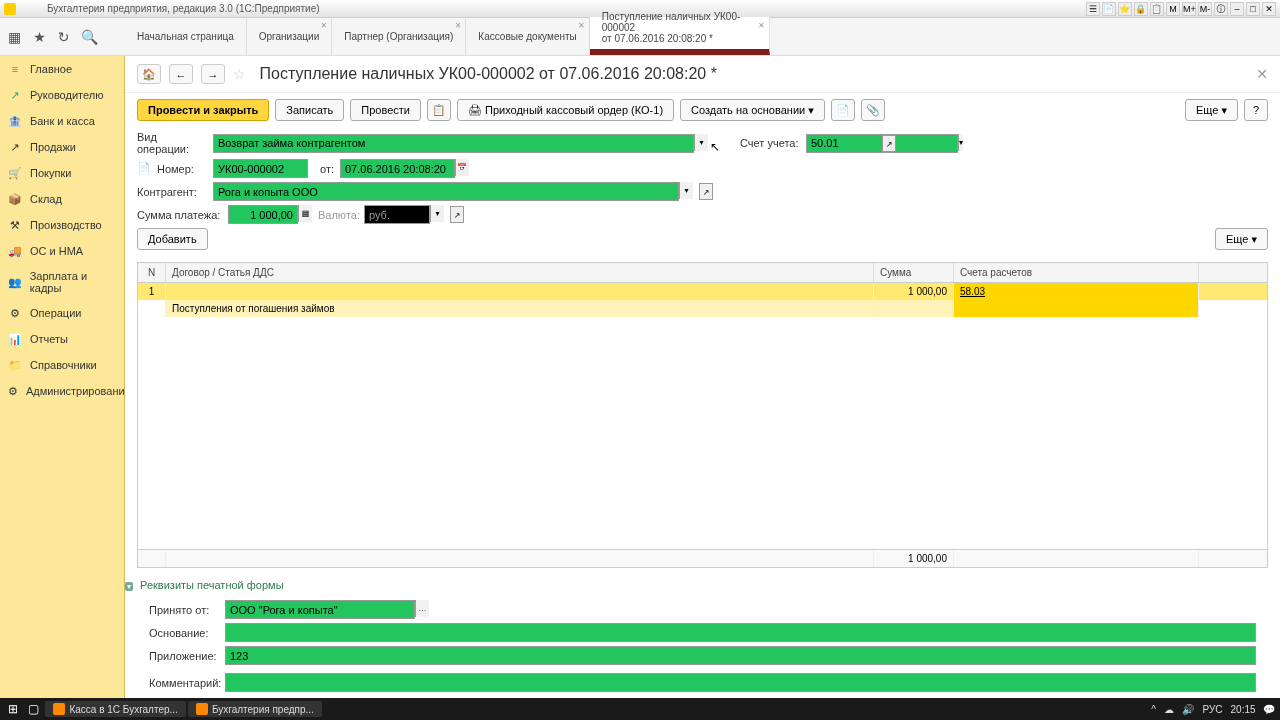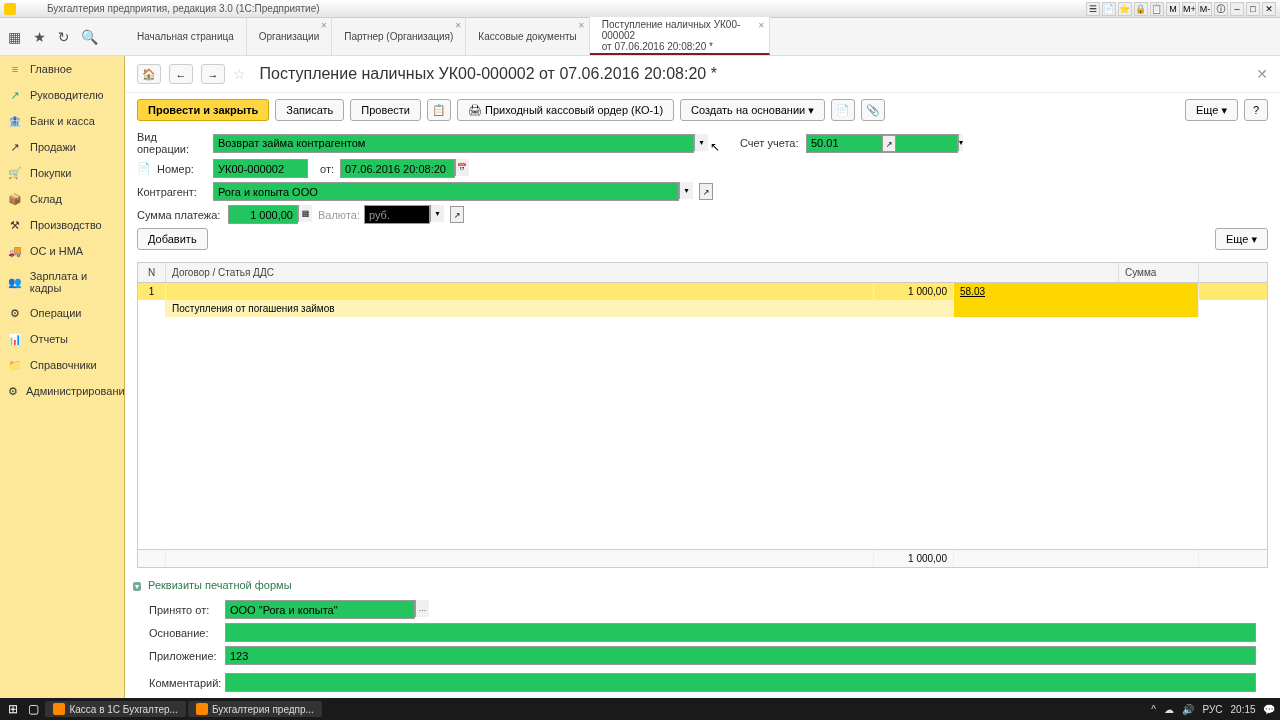--- a/index.html
+++ b/index.html
@@ -8,21 +8,21 @@
 .titlebar .logo { width: 12px; height: 12px; background: #ffcc00; border-radius: 2px; margin-right: 4px; }
 .titlebar .title { flex: 1; color: #555; font-size: 10px; padding-left: 27px; }
 .titlebar .wbtns { display: flex; gap: 2px; }
 .titlebar .wbtn { width: 14px; height: 14px; background: #eee; border: 1px solid #ccc; font-size: 9px; text-align: center; line-height: 12px; cursor: pointer; }
 .toolbar-top { height: 38px; background: #f5f5f5; border-bottom: 1px solid #ddd; display: flex; }
 .toolbar-left { width: 125px; display: flex; align-items: center; padding: 0 8px; gap: 12px; }
 .toolbar-left span { font-size: 14px; color: #555; cursor: pointer; }
 .tabs { display: flex; align-items: flex-end; height: 100%; }
 .tab { padding: 5px 12px; border-right: 1px solid #ddd; font-size: 10px; color: #444; cursor: pointer; position: relative; max-width: 180px; height: 38px; display: flex; flex-direction: column; justify-content: center; }
 .tab .close { position: absolute; right: 4px; top: 4px; font-size: 8px; color: #999; }
-.tab.active { background: #fff; border-bottom: 2px solid #7f1d1d; }
+.tab.active { background: #fff; border-bottom: 6px solid #7f1d1d; justify-content: flex-end; }
 .main { display: flex; height: calc(100% - 56px - 22px); }
 .sidebar { width: 125px; background: #fde89a; border-right: 1px solid #d4b855; overflow-y: auto; }
 .sidebar-item { padding: 6px 8px; display: flex; align-items: center; gap: 8px; font-size: 11px; color: #333; cursor: pointer; }
 .sidebar-item .ico { width: 14px; height: 14px; display: inline-flex; align-items: center; justify-content: center; font-size: 11px; }
 .content { flex: 1; background: #fff; display: flex; flex-direction: column; overflow: hidden; }
 .doc-header { padding: 8px 12px; display: flex; align-items: center; gap: 8px; border-bottom: 1px solid #eee; }
 .nav-btn { width: 24px; height: 20px; border: 1px solid #ccc; background: #f8f8f8; border-radius: 3px; font-size: 11px; cursor: pointer; }
 .doc-title { font-size: 16px; color: #333; margin-left: 6px; }
 .doc-close { margin-left: auto; font-size: 14px; color: #999; cursor: pointer; }
 .action-bar { padding: 6px 12px; display: flex; gap: 6px; align-items: center; }
@@ -37,21 +37,21 @@
 .dd-btn { width: 14px; height: 17px; border-left: 1px solid #999; background: #f0f0f0; cursor: pointer; font-size: 8px; text-align: center; line-height: 17px; }
 .table-area { margin: 4px 12px; flex: 1; display: flex; flex-direction: column; border: 1px solid #ccc; min-height: 200px; }
 .table-header { display: flex; background: #f5f5f5; border-bottom: 1px solid #ccc; }
 .th { padding: 4px 6px; font-size: 10px; color: #444; border-right: 1px solid #ddd; }
 .table-body { flex: 1; overflow: auto; }
 .tr { display: flex; }
 .tr.sel { background: #ffe970; }
 .td { padding: 3px 6px; font-size: 10px; border-right: 1px solid #eee; }
 .td.hl { background: #ffd700; text-decoration: underline; }
 .table-footer { display: flex; border-top: 1px solid #ccc; background: #f9f9f9; }
-.collapsible { margin: 4px 8px; }
+.collapsible { margin: 4px 0; }
 .coll-header { color: #2a7a4a; font-size: 11px; cursor: pointer; padding: 3px 0; }
 .coll-header .arrow { background: #7a9; color: #fff; padding: 0 2px; font-size: 8px; border-radius: 2px; margin-right: 4px; }
 .bottom-form { padding: 2px 24px; }
 .taskbar { height: 22px; background: #1a1a1a; display: flex; align-items: center; padding: 0 4px; gap: 2px; position: fixed; bottom: 0; width: 100%; }
 .task-item { background: #333; color: #ddd; padding: 2px 8px; font-size: 10px; border-radius: 2px; display: flex; align-items: center; gap: 4px; }
 .task-item .ico { width: 12px; height: 12px; background: #f80; border-radius: 2px; }
 .task-right { margin-left: auto; display: flex; align-items: center; gap: 8px; color: #ddd; font-size: 10px; }
 .star-icon { color: #ccc; font-size: 14px; }
 .cursor { position: absolute; left: 710px; top: 140px; font-size: 12px; pointer-events: none; }
 </style>
@@ -245,20 +245,21 @@
           <button class="btn"><span>Еще</span> ▾</button>
         </div>
       </div>
     </div>
 
     <div class="table-area">
       <div class="table-header">
         <div class="th" style="width:28px;text-align:center">N</div>
         <div class="th" style="flex:1">Договор / Статья ДДС</div>
         <div class="th" style="width:80px">Сумма</div>
+        <div class="th" style="width:245px">Счета расчетов</div>
         <div class="th" style="width:68px;border-right:none"></div>
       </div>
       <div class="table-body">
         <div class="tr sel">
           <div class="td" style="width:28px;text-align:center">1</div>
           <div class="td" style="flex:1"></div>
           <div class="td" style="width:80px;text-align:right">1 000,00</div>
           <div class="td hl" style="width:245px">58.03</div>
           <div class="td" style="width:68px;border-right:none"></div>
         </div>

